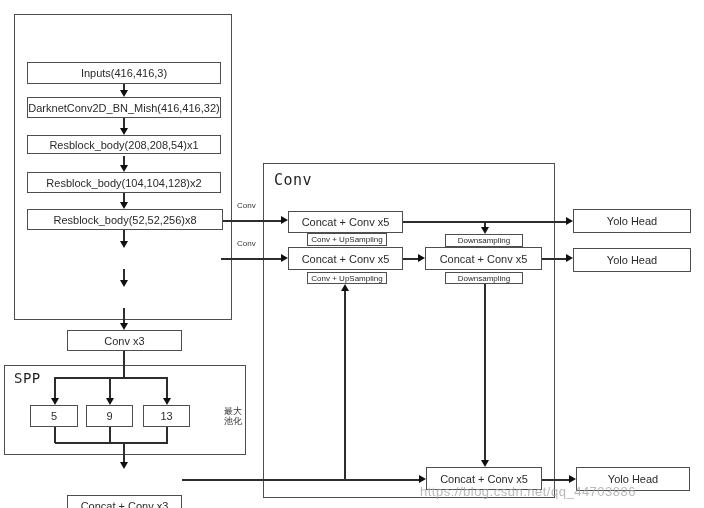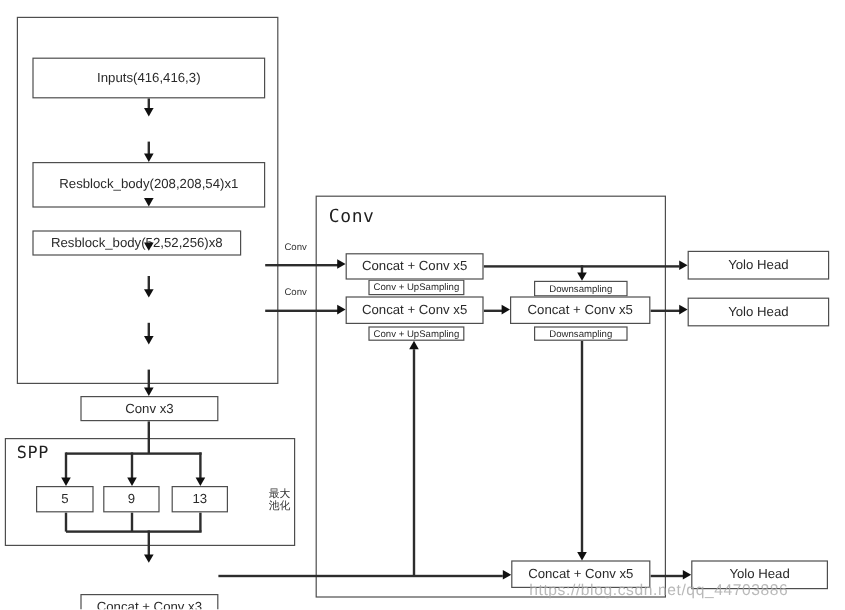--- a/index.html
+++ b/index.html
@@ -25,27 +25,33 @@
 
 <div class="stage">
 
   <div class="frame" style="left:14px;top:14px;width:218px;height:306px;"></div>
   <div class="frame" style="left:4px;top:365px;width:242px;height:90px;"></div>
   <div class="frame" style="left:263px;top:163px;width:292px;height:335px;"></div>
 
   <div class="frame-title" style="left:14px;top:370px;font-size:14px;">SPP</div>
   <div class="frame-title" style="left:274px;top:171px;font-size:15px;">Conv</div>
 
-  <div class="node" style="left:27px;top:48px;width:194px;height:34px;text-align:center;">
+  <div class="node" style="left:27px;top:62px;width:194px;height:22px;text-align:center;">
       <span>Inputs(416,416,3)</span>
     </div>
-  <div class="node" style="left:27px;top:135px;width:194px;height:38px;">
+  <div class="node" style="left:27px;top:97px;width:194px;height:21px;">
+      <span>DarknetConv2D_BN_Mish(416,416,32)</span>
+    </div>
+  <div class="node" style="left:27px;top:135px;width:194px;height:19px;">
       <span>Resblock_body(208,208,54)x1</span>
     </div>
-  <div class="node" style="left:27px;top:192px;width:174px;height:21px;">
+  <div class="node" style="left:27px;top:172px;width:194px;height:21px;">
+      <span>Resblock_body(104,104,128)x2</span>
+    </div>
+  <div class="node" style="left:27px;top:209px;width:196px;height:21px;">
       <span>Resblock_body(52,52,256)x8</span>
     </div>
 
   <div class="vline" style="left:123px;top:80px;height:12px;"></div>
   <div class="arr d" style="left:120px;top:90px;"></div>
   <div class="vline" style="left:123px;top:118px;height:11px;"></div>
   <div class="arr d" style="left:120px;top:128px;"></div>
   <div class="vline" style="left:123px;top:156px;height:10px;"></div>
   <div class="arr d" style="left:120px;top:165px;"></div>
   <div class="vline" style="left:123px;top:193px;height:10px;"></div>
@@ -152,15 +158,15 @@
   <div class="node" style="left:573px;top:209px;width:118px;height:24px;">
       <span>Yolo Head</span>
     </div>
   <div class="node" style="left:573px;top:248px;width:118px;height:24px;">
       <span>Yolo Head</span>
     </div>
   <div class="node" style="left:576px;top:467px;width:114px;height:24px;">
       <span>Yolo Head</span>
     </div>
 
-  <div class="watermark" style="left:441px;top:484px;">https://blog.csdn.net/qq_44703886</div>
+  <div class="watermark" style="left:420px;top:484px;">https://blog.csdn.net/qq_44703886</div>
 
 </div>
 
 </body></html>

